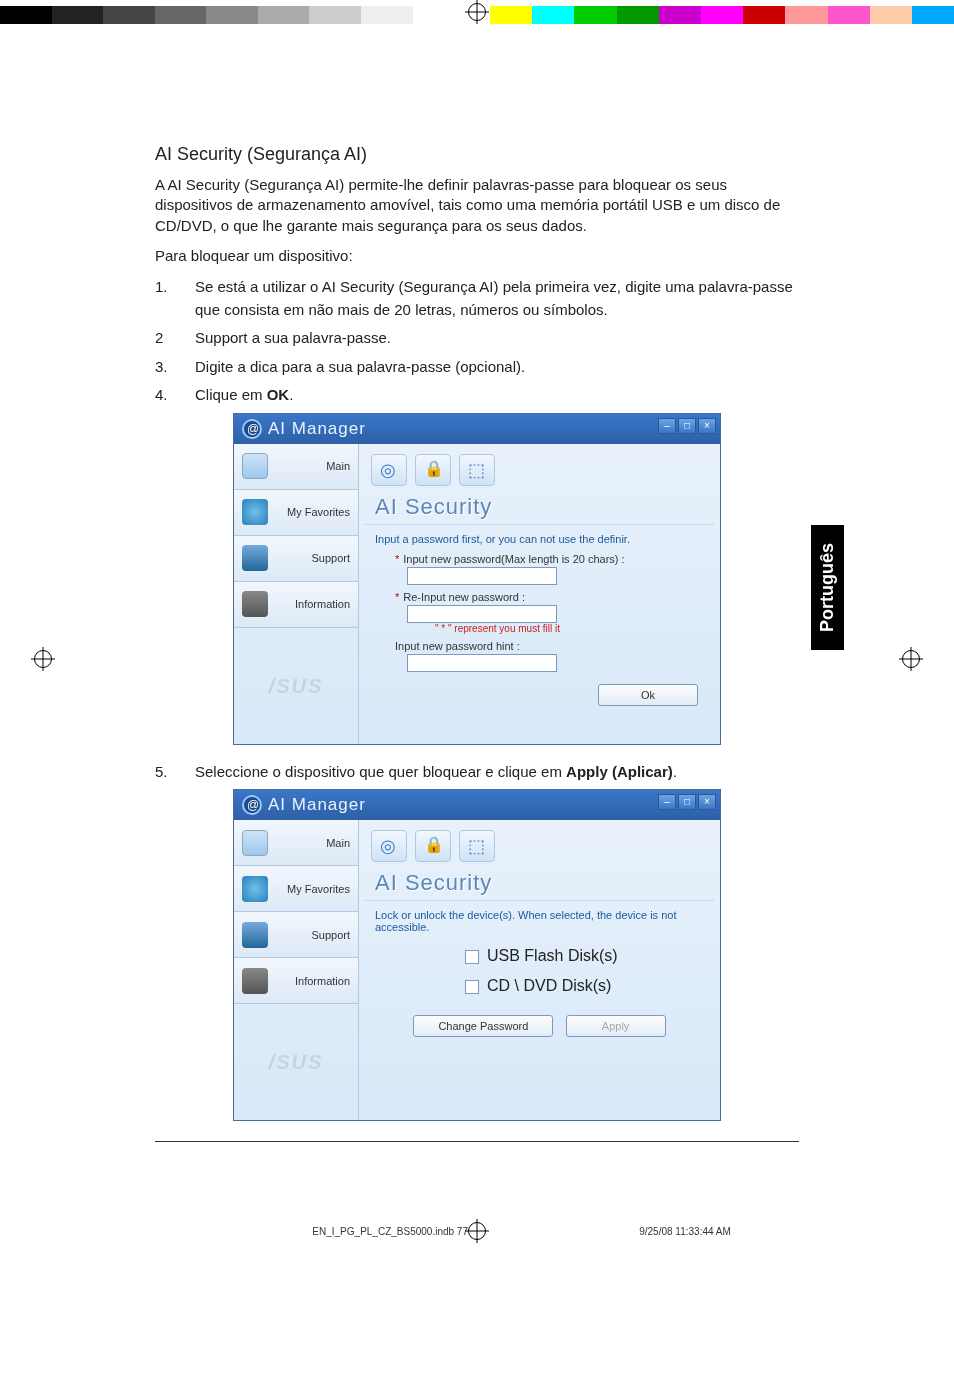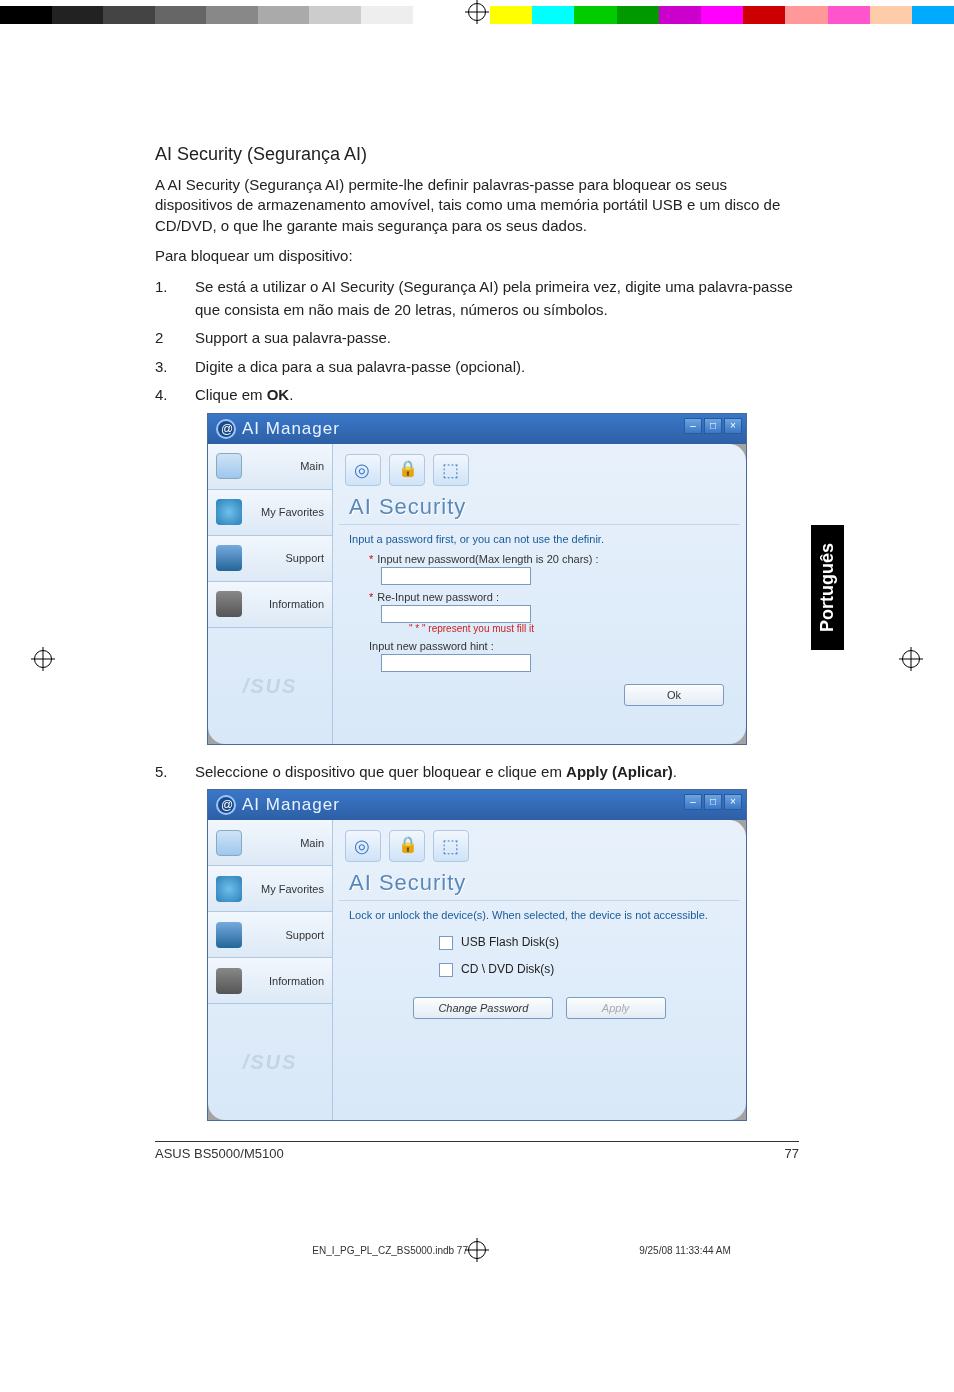--- a/index.html
+++ b/index.html
@@ -24,29 +24,29 @@
   h2 { font-size: 18px; font-weight: normal; margin-bottom: 10px; color:#222; }
   p { font-size: 15px; line-height: 1.35; color:#222; margin-bottom: 10px; }
   ol.steps { list-style:none; padding-left: 0; }
   ol.steps li { display:flex; font-size:15px; line-height:1.5; margin-bottom:6px; color:#222; }
   ol.steps li .num { width:40px; flex-shrink:0; }
   
   
   .lang-tab { position:absolute; right:110px; top:525px; background:#000; color:#fff; padding:18px 6px; font-size:18px; font-weight:bold; writing-mode:vertical-rl; transform:rotate(180deg); }
   
   
-  .app-window { width:540px; margin:6px auto 16px; border:1px solid #4a6a9a; background:#a3a3a3; font-size:11px; }
+  .app-window { width:488px; margin:6px auto 16px; border:1px solid #4a6a9a; background:#7f1d1d; font-size:11px; }
   .titlebar { background:linear-gradient(#3a77c8,#2d5fa5); color:#fff; height:30px; display:flex; align-items:center; padding-left:8px; position:relative; }
   .titlebar .logo-circ { width:20px; height:20px; border-radius:50%; background:#1a4a88; border:2px solid #9cc6ff; margin-right:6px; position:relative; }
   .titlebar .logo-circ::after { content:"@"; color:#fff; font-size:12px; position:absolute; left:3px; top:1px; }
   .titlebar .title-text { font-family:"Arial Narrow",Arial; font-size:17px; letter-spacing:1px; color:#e9f3ff; }
   .winbtns { position:absolute; right:4px; top:4px; display:flex; gap:2px; }
   .winbtn { width:18px; height:16px; background:linear-gradient(#6ea4e0,#3a77c8); border:1px solid #2b5a9a; color:#fff; font-size:10px; text-align:center; line-height:14px; }
   
-  .app-body { display:flex; background:linear-gradient(#e8f1fb,#d8e8f8); min-height:300px;border-radius:17px; }
+  .app-body { display:flex; background:linear-gradient(#e8f1fb,#d8e8f8); min-height:300px; }
   .sidebar { width:125px; border-right:1px solid #b0c8e2; }
   .side-item { height:46px; border-bottom:1px solid #b0c8e2; display:flex; align-items:center; justify-content:flex-end; padding-right:8px; font-size:11px; color:#333; position:relative; background:linear-gradient(#f2f7fd,#dce9f6); }
   .side-item .icn { width:26px; height:26px; position:absolute; left:8px; border-radius:4px; }
   .i-main { background:linear-gradient(#cfe3f7,#9ec7ee); border:1px solid #8ab; }
   .i-fav { background:radial-gradient(#6fc0ea,#2a7fb8); border-radius:50%; }
   .i-sup { background:linear-gradient(#7ad,#269); border-radius:50%; }
   .i-info { background:linear-gradient(#888,#555); }
   .brand-area { height:70px; display:flex; align-items:flex-end; justify-content:center; color:#c5d4e2; font-size:20px; font-weight:bold; letter-spacing:2px; font-style:italic; }
   
   .content-pane { flex:1; padding:6px; }
@@ -60,23 +60,23 @@
   .panel-sub { font-size:11px; color:#2a5; color:#1a5a9a; padding:2px 10px 8px; }
   .form-area { padding:0 30px; }
   .form-row { margin-bottom:6px; font-size:11px; color:#333; }
   .form-row .star { color:#c00; margin-right:4px; }
   .form-row input[type=text] { width:150px; height:18px; border:1px solid #7a9ac2; background:#fff; display:block; margin-top:2px; margin-left:12px; }
   .hint-red { color:#c22; font-size:10px; margin-left:40px; }
   
   .btn { display:inline-block; min-width:100px; height:22px; border:1px solid #7a9ac2; background:linear-gradient(#fdfdfd,#e2ecf6); font-size:11px; color:#333; text-align:center; line-height:20px; border-radius:3px; }
   .btn.disabled { color:#aaa; }
   .btn-row { text-align:right; padding:6px 16px 10px; }
-  .btn-row-center { text-align:center; padding:14px 16px 10px;font-style:italic; }
-  
-  .check-row { padding:6px 0 6px 100px; font-size:12px; color:#222; }
+  .btn-row-center { text-align:center; padding:14px 16px 10px; }
+  
+  .check-row { padding:6px 0 6px 100px; font-size:16px; color:#222; }
   .check-row .cbx { display:inline-block; width:14px; height:14px; border:1px solid #7a9ac2; background:#fff; vertical-align:middle; margin-right:8px; }
   
   
   .foot-rule { border-top:1px solid #333; margin-top:20px; }
   .foot-line { display:flex; justify-content:space-between; font-size:13px; color:#333; padding-top:4px; }
   
   .print-foot { position:relative; margin-top:40px; padding:0 70px 20px; font-size:10px; color:#333; display:flex; align-items:center; }
   .print-foot .pf-left { flex:1;text-align:right; }
   .print-foot .pf-right { }
   .print-foot .crop-mark { margin:0 auto; }
@@ -249,23 +249,19 @@
         <div class="btn-row-center">
           <span class="btn" style="min-width:140px">Change Password</span>
           &nbsp;&nbsp;
           <span class="btn disabled">Apply</span>
         </div>
       </div>
     </div>
   </div>
 
   <div class="foot-rule"></div>
-  <div class="foot-line">
-    <span>ASUS BS5000/M5100</span>
-    <span>77</span>
-  </div>
 </div>
 
 <div class="print-foot">
   <span class="pf-left">EN_I_PG_PL_CZ_BS5000.indb   77</span>
   <div class="crop-mark"></div>
   <span class="pf-right" style="flex:1;text-align:center">9/25/08   11:33:44 AM</span>
 </div>
 
 </body></html>

